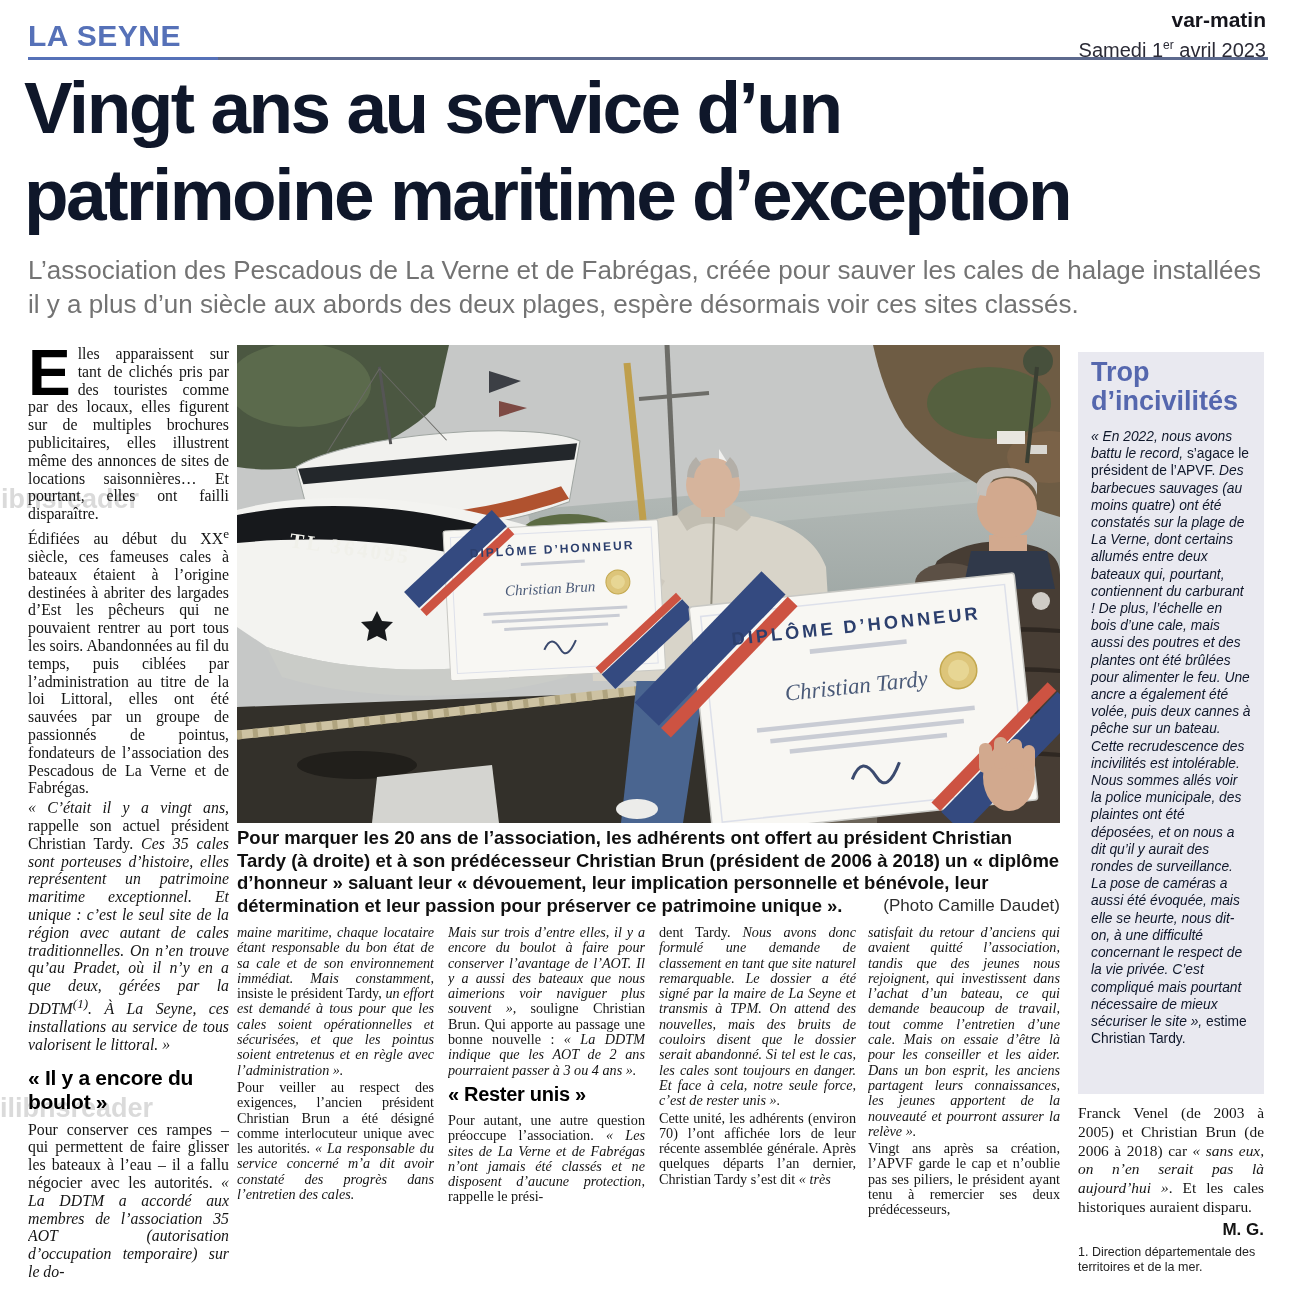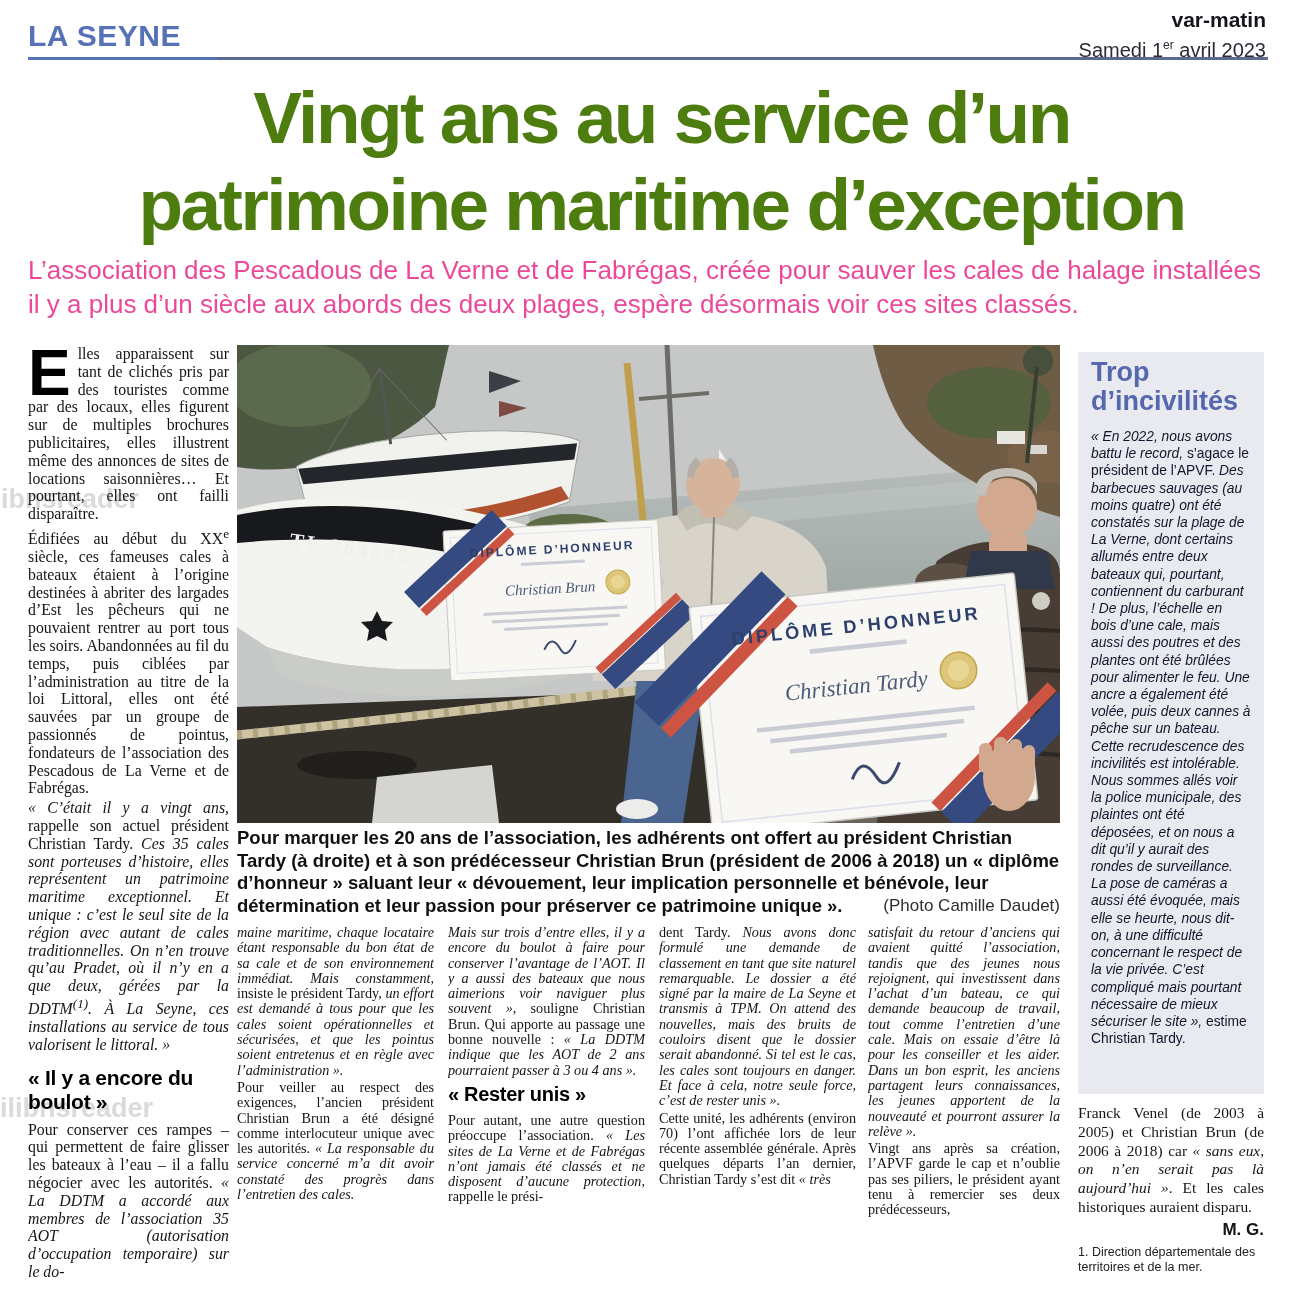--- a/index.html
+++ b/index.html
@@ -8,24 +8,24 @@
   
   .section-label{position:absolute;left:28px;top:20px;font:800 30px/32px "Liberation Sans",sans-serif;
         color:#5671b8;letter-spacing:.5px;}
   .mast-right{position:absolute;right:30px;top:8px;text-align:right;}
   .paper-name{font:800 21px/24px "Liberation Sans",sans-serif;color:#15151c;}
   .issue-date{font:400 20px/24px "Liberation Sans",sans-serif;color:#2b2b36;margin-top:1px;text-align:right;}
   .issue-date sup{font-size:12px;}
   .header-rule{position:absolute;left:28px;width:1240px;top:57px;height:3px;
         background:linear-gradient(to right,#5671b8 0 190px,#5d6a8e 190px);}
   
-  .headline{position:absolute;left:24px;top:64px;width:1255px;margin:10px;
-        font:900 73px/87px "Liberation Sans",sans-serif;letter-spacing:-2.5px;color:#4d7c0f;text-align:center;}
+  .headline{position:absolute;left:24px;top:64px;width:1255px;margin:0;
+        font:900 73px/87px "Liberation Sans",sans-serif;letter-spacing:-2.5px;color:#0f172a;}
   .standfirst{position:absolute;left:28px;top:253px;width:1240px;margin:0;
-        font:400 26px/34px "Liberation Sans",sans-serif;color:#ec4899;}
+        font:400 26px/34px "Liberation Sans",sans-serif;color:#737373;}
   
   .col{position:absolute;text-align:justify;overflow:hidden;}
   .col p{margin:0 0 2px 0;}
   .col i{font-style:italic;}
   .col-1{left:28px;top:345px;width:201px;height:950px;font-size:15.8px;line-height:17.8px;}
   .col-n{top:925px;width:197px;height:372px;font-size:14.2px;line-height:15.3px;}
   .col-2{left:237px;} .col-3{left:448px;} .col-4{left:659px;} .col-5{left:868px;width:192px;}
   .dropcap{float:left;font:900 64px/50px "Liberation Sans",sans-serif;color:#000;
         padding:3px 7px 0 0;}
   .subhead{font:800 21px/24px "Liberation Sans",sans-serif;color:#000;text-align:left;

